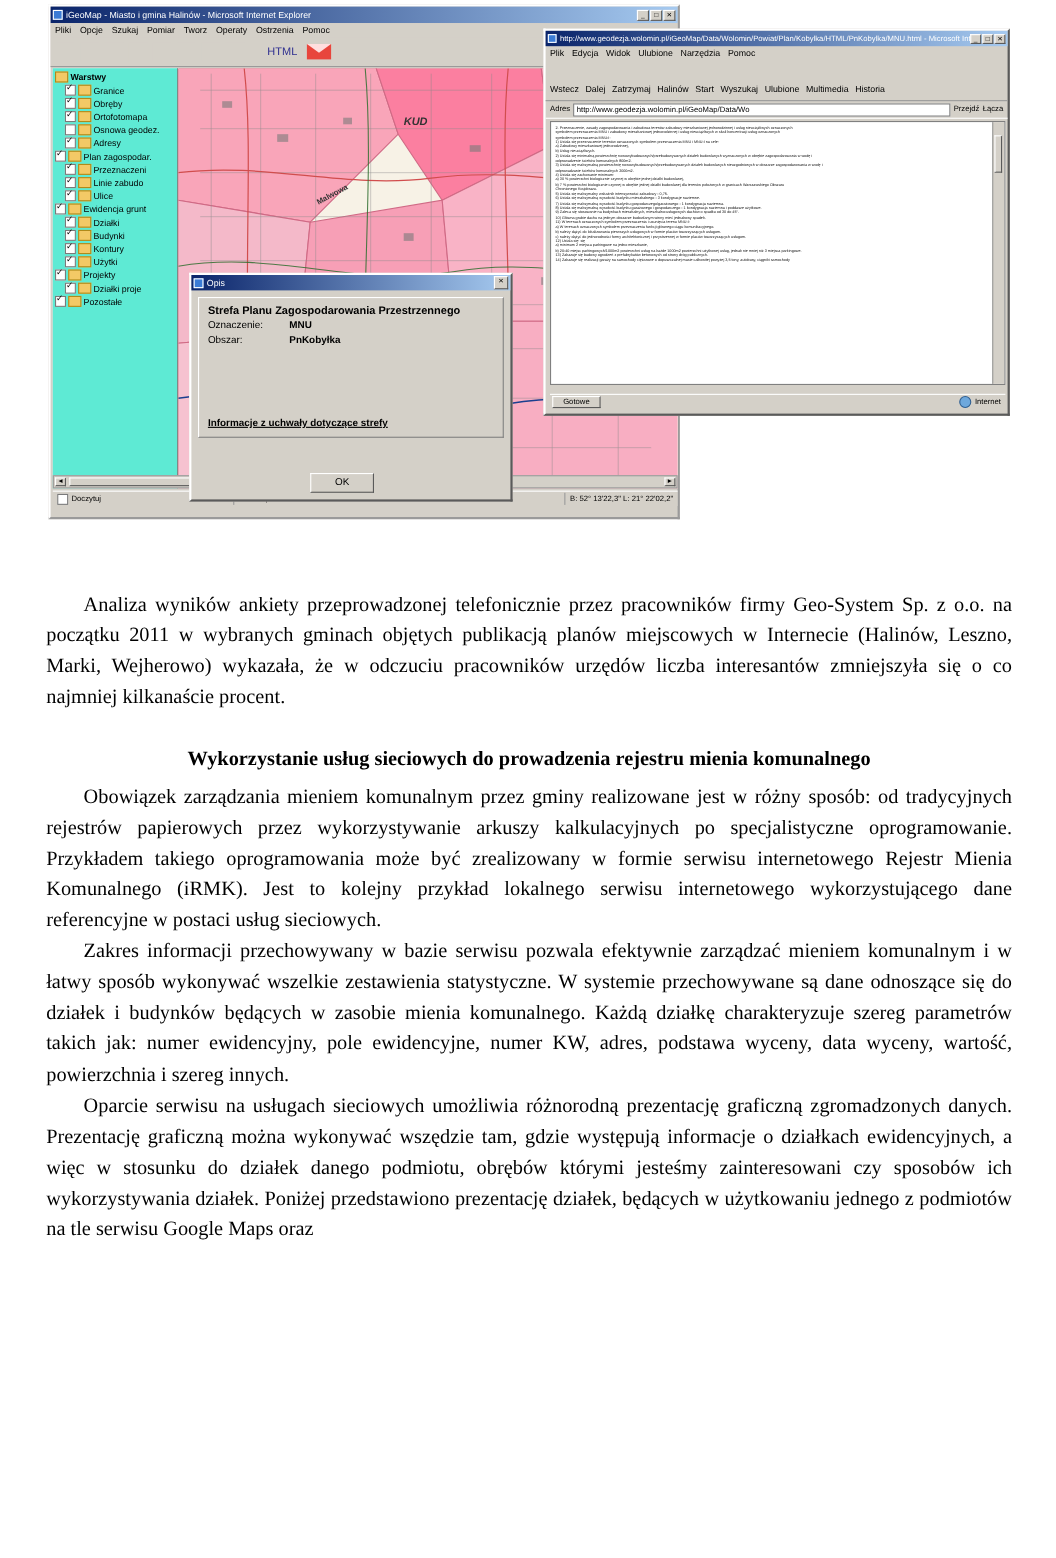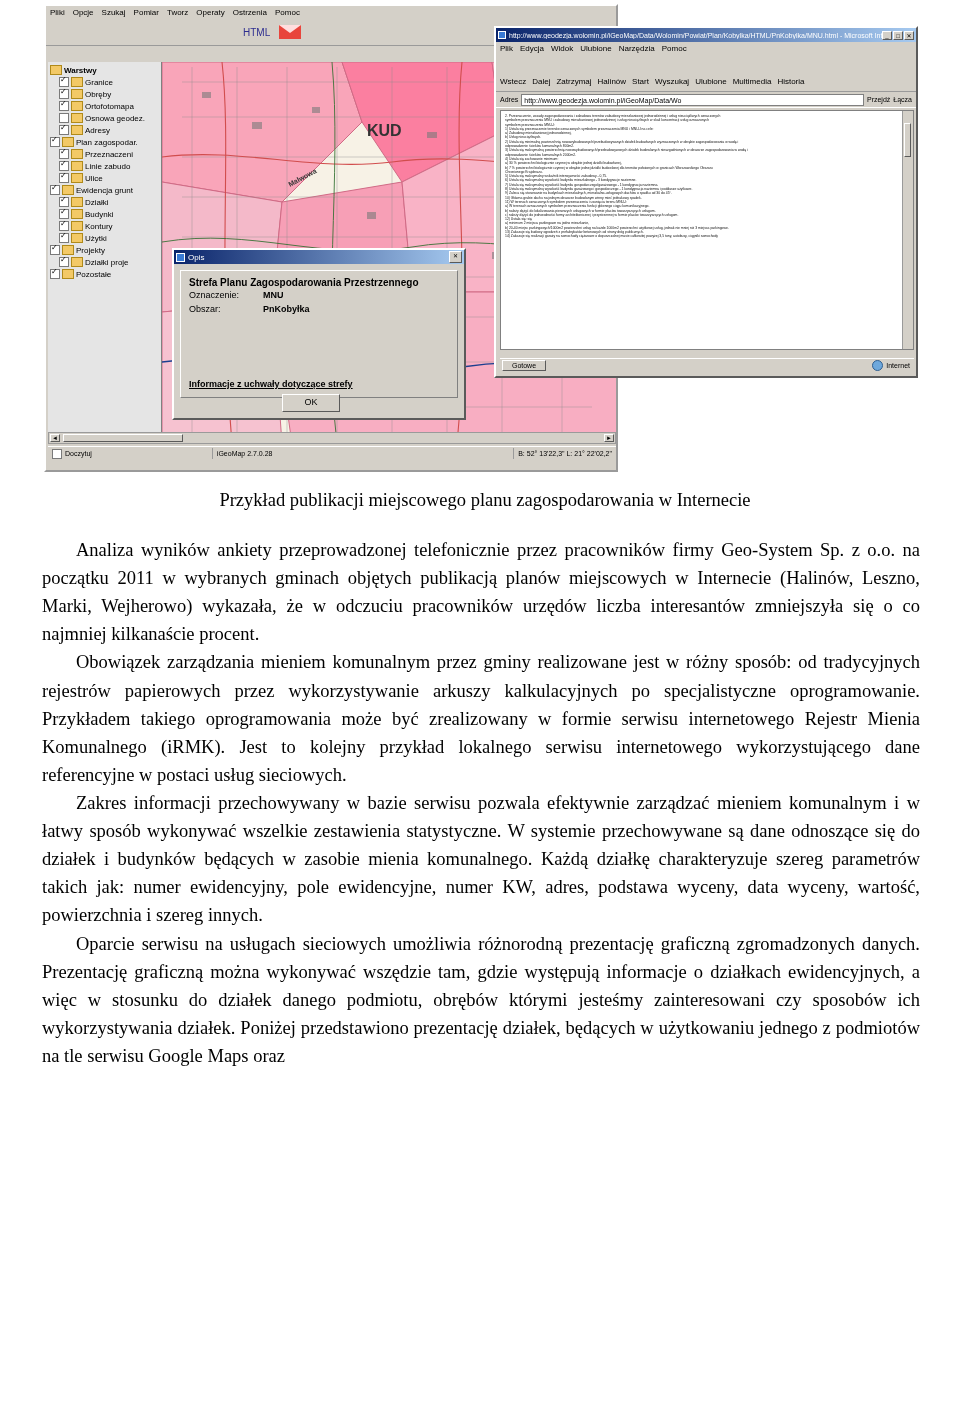--- a/index.html
+++ b/index.html
@@ -14,37 +14,37 @@
   .title-bar .tb-text{flex:1;white-space:nowrap;overflow:hidden;}
   .tb-btns{display:flex;gap:1px;}
   .tb-btns span{width:11px;height:10px;background:#d4d0c8;border:1px solid #fff;border-right-color:#5a5a5a;border-bottom-color:#5a5a5a;box-sizing:border-box;font-size:6px;line-height:8px;text-align:center;color:#000;}
   .menu-bar{height:13px;background:#d4d0c8;display:flex;align-items:center;gap:8px;padding:0 4px;font-family:"Liberation Sans",sans-serif;font-size:8px;}
   .tool-bar{height:26px;background:#d4d0c8;border-bottom:1px solid #9a9a9a;display:flex;align-items:center;gap:5px;padding:0 5px;}
   .tool-bar .tool{width:15px;height:15px;border:1px solid #d4d0c8;}
   .uwagi{font-family:"Liberation Sans",sans-serif;font-size:10px;color:#2d2d8f;margin-left:16px;}
   .env-icon{width:22px;height:14px;background:#e8453c;margin-left:4px;position:relative;}
   .env-icon:after{content:"";position:absolute;left:0;top:0;width:0;height:0;border-left:11px solid transparent;border-right:11px solid transparent;border-top:8px solid #ffdede;}
   .ie-body{position:absolute;left:2px;top:56px;width:568px;height:382px;background:#fff;display:flex;}
-  .layers{width:108px;background:#e5e5e5;border-right:1px solid #808080;font-family:"Liberation Sans",sans-serif;font-size:8px;padding:2px 3px 0 2px;}
+  .layers{width:108px;background:#5eead4;border-right:1px solid #808080;font-family:"Liberation Sans",sans-serif;font-size:8px;padding:2px 3px 0 2px;}
   .layers .lrow{display:flex;align-items:center;gap:2px;height:12px;white-space:nowrap;}
   .layers .lrow.ind{padding-left:9px;}
   .chk{width:8px;height:8px;border:1px solid #7a7a7a;background:#fff;display:inline-block;position:relative;}
   .chk.on:after{content:"✓";position:absolute;left:0px;top:-3px;font-size:8px;color:#000;}
   .folder{width:10px;height:8px;background:#f3c966;border:1px solid #b08a1a;display:inline-block;}
   .mapwrap{position:relative;flex:1;overflow:hidden;background:#f5efe2;}
   .map-svg{position:absolute;left:0;top:0;}
   .lbl{position:absolute;font-family:"Liberation Sans",sans-serif;font-weight:bold;color:#333;}
   .statusbar{position:absolute;left:2px;top:440px;width:568px;height:13px;background:#d4d0c8;border-top:1px solid #fff;display:flex;align-items:center;font-family:"Liberation Sans",sans-serif;font-size:7px;}
   .statusbar .seg{border-left:1px solid #9a9a9a;padding:0 4px;height:11px;line-height:11px;}
   .hscroll{position:absolute;left:2px;top:426px;width:568px;height:12px;background:#d4d0c8;border:1px solid #9a9a9a;box-sizing:border-box;}
   .hscroll .thumb{position:absolute;left:14px;top:1px;width:120px;height:8px;background:#d4d0c8;border:1px solid #fff;border-right-color:#5a5a5a;border-bottom-color:#5a5a5a;box-sizing:border-box;}
   .hscroll .ar{position:absolute;top:1px;width:10px;height:8px;background:#d4d0c8;border:1px solid #fff;border-right-color:#5a5a5a;border-bottom-color:#5a5a5a;box-sizing:border-box;font-size:6px;line-height:7px;text-align:center;}
 
   
-  .opis{position:absolute;left:128px;top:244px;width:294px;height:172px;background:#d4d0c8;border:2px solid #fff;border-right-color:#5a5a5a;border-bottom-color:#5a5a5a;box-sizing:border-box;}
+  .opis{position:absolute;left:128px;top:244px;width:294px;height:208px;background:#d4d0c8;border:2px solid #fff;border-right-color:#5a5a5a;border-bottom-color:#5a5a5a;box-sizing:border-box;}
   .opis .tb{height:14px;background:linear-gradient(90deg,#0a246a,#a6caf0);display:flex;align-items:center;padding:0 2px;color:#fff;font-family:"Liberation Sans",sans-serif;font-size:8px;}
   .opis .tb .x{margin-left:auto;width:11px;height:10px;background:#d4d0c8;border:1px solid #fff;border-right-color:#5a5a5a;border-bottom-color:#5a5a5a;color:#000;font-size:6px;line-height:8px;text-align:center;}
   .opis .inner{margin:6px;background:#d4d0c8;border:1px solid #fff;border-right-color:#808080;border-bottom-color:#808080;height:126px;position:relative;font-family:"Liberation Sans",sans-serif;}
   .opis .hdr{font-size:10px;font-weight:bold;padding:6px 8px 0 8px;}
   .opis .fld{display:flex;gap:6px;padding:2px 8px;font-size:9px;}
   .opis .fld .k{width:68px;}
   .opis .fld .v{font-weight:bold;}
   .opis .link{position:absolute;left:8px;bottom:8px;font-size:9px;font-weight:bold;text-decoration:underline;}
   .opis .ok{position:absolute;left:108px;bottom:6px;width:56px;height:16px;background:#d4d0c8;border:1px solid #fff;border-right-color:#5a5a5a;border-bottom-color:#5a5a5a;font-family:"Liberation Sans",sans-serif;font-size:9px;text-align:center;line-height:15px;margin-top:12px;}
 
@@ -75,20 +75,29 @@
   .h2{font-weight:bold;text-align:center;font-size:18.5px;margin:28px 0 6px 0;}
 </style>
 </head>
 <body>
 
 <div class="page">
 
   <div class="figure">
 
     <div class="ie-win">
+      <div class="title-bar">
+        <span class="tb-icon"></span>
+        <span class="tb-text">iGeoMap - Miasto i gmina Halinów - Microsoft Internet Explorer</span>
+        <span class="tb-btns">
+          <span>_</span>
+          <span>□</span>
+          <span>✕</span>
+        </span>
+      </div>
       <div class="menu-bar">
         <span>Pliki</span>
         <span>Opcje</span>
         <span>Szukaj</span>
         <span>Pomiar</span>
         <span>Tworz</span>
         <span>Operaty</span>
         <span>Ostrzenia</span>
         <span>Pomoc</span>
       </div>
@@ -231,21 +240,21 @@
               <rect x="150" y="45" width="8" height="6"></rect>
                 <rect x="205" y="150" width="9" height="7"></rect>
               <rect x="265" y="70" width="10" height="6"></rect>
                 <rect x="330" y="190" width="9" height="7"></rect>
               <rect x="390" y="120" width="8" height="6"></rect>
                 <rect x="60" y="330" width="10" height="7"></rect>
               <rect x="250" y="340" width="9" height="6"></rect>
                 <rect x="400" y="300" width="9" height="6"></rect>
             </g>
           </svg>
-          <div class="lbl" style="left:205px;top:60px;font-size:16px;">KUD</div>
+          <div class="lbl" style="left:205px;top:44px;font-size:10px;font-style:italic;">KUD</div>
           <div class="lbl" style="left:125px;top:112px;font-size:7px;transform:rotate(-28deg);">Malwowa</div>
           <div class="lbl" style="left:190px;top:200px;font-size:12px;">MN/U</div>
 
         </div>
       </div>
 
       <div class="hscroll">
         <span class="ar" style="left:1px;">◄</span>
         <span class="ar" style="right:1px;">►</span>
         <span class="thumb"></span>
@@ -364,22 +373,22 @@
       <div class="status">
         <span class="btn">Gotowe</span>
         <span class="right">
           <span class="globe"></span>
           <span>Internet</span>
         </span>
       </div>
     </div>
   </div>
 
-  <div class="caption">Przykład publikacji miejscowego planu zagospodarowania w Internecie</div>
 
   <div class="body">
     <p class="ind">Analiza wyników ankiety przeprowadzonej telefonicznie przez pracowników firmy Geo-System Sp. z o.o. na początku 2011 w wybranych gminach objętych publikacją planów miejscowych w Internecie (Halinów, Leszno, Marki, Wejherowo) wykazała, że w odczuciu pracowników urzędów liczba interesantów zmniejszyła się o co najmniej kilkanaście procent.</p>
+    <div class="h2">Wykorzystanie usług sieciowych do prowadzenia rejestru mienia komunalnego</div>
     <p class="ind">Obowiązek zarządzania mieniem komunalnym przez gminy realizowane jest w różny sposób: od tradycyjnych rejestrów papierowych przez wykorzystywanie arkuszy kalkulacyjnych po specjalistyczne oprogramowanie. Przykładem takiego oprogramowania może być zrealizowany w formie serwisu internetowego Rejestr Mienia Komunalnego (iRMK). Jest to kolejny przykład lokalnego serwisu internetowego wykorzystującego dane referencyjne w postaci usług sieciowych.</p>
     <p class="ind">Zakres informacji przechowywany w bazie serwisu pozwala efektywnie zarządzać mieniem komunalnym i w łatwy sposób wykonywać wszelkie zestawienia statystyczne. W systemie przechowywane są dane odnoszące się do działek i budynków będących w zasobie mienia komunalnego. Każdą działkę charakteryzuje szereg parametrów takich jak: numer ewidencyjny, pole ewidencyjne, numer KW, adres, podstawa wyceny, data wyceny, wartość, powierzchnia i szereg innych.</p>
     <p class="ind">Oparcie serwisu na usługach sieciowych umożliwia różnorodną prezentację graficzną zgromadzonych danych. Prezentację graficzną można wykonywać wszędzie tam, gdzie występują informacje o działkach ewidencyjnych, a więc w stosunku do działek danego podmiotu, obrębów którymi jesteśmy zainteresowani czy sposobów ich wykorzystywania działek. Poniżej przedstawiono prezentację działek, będących w użytkowaniu jednego z podmiotów na tle serwisu Google Maps oraz</p>
   </div>
 
 </div>
 
 </body></html>

